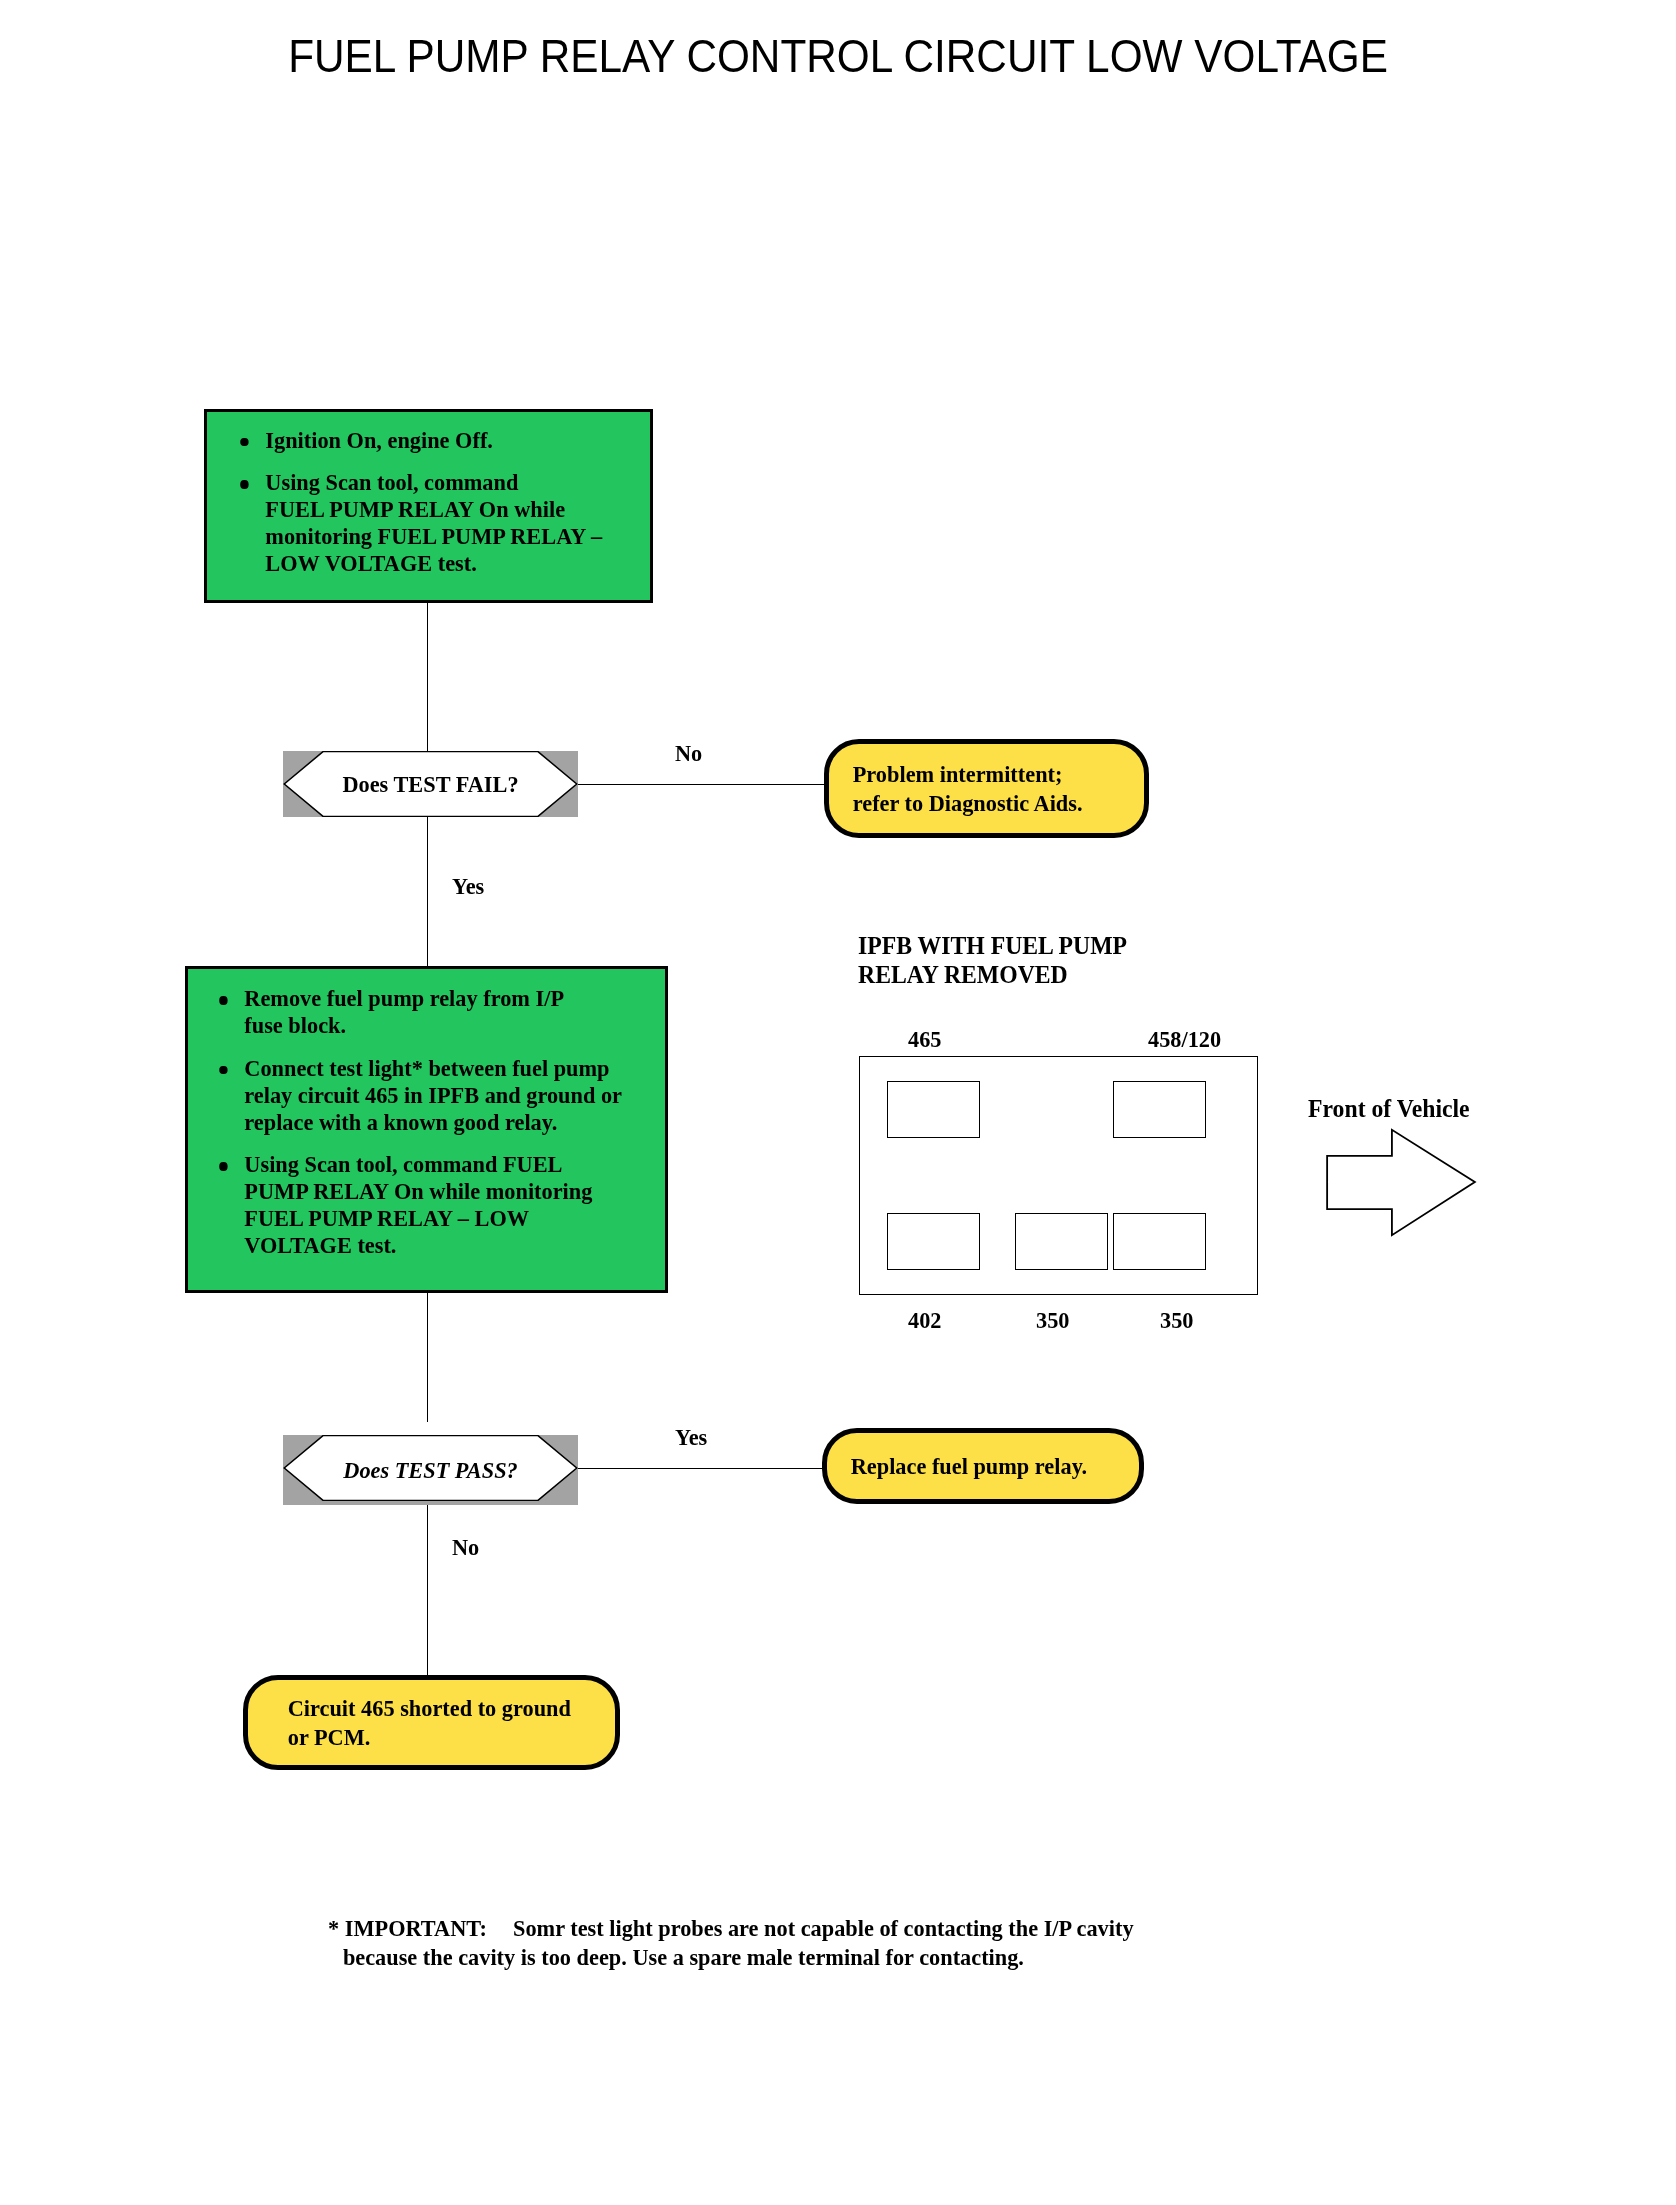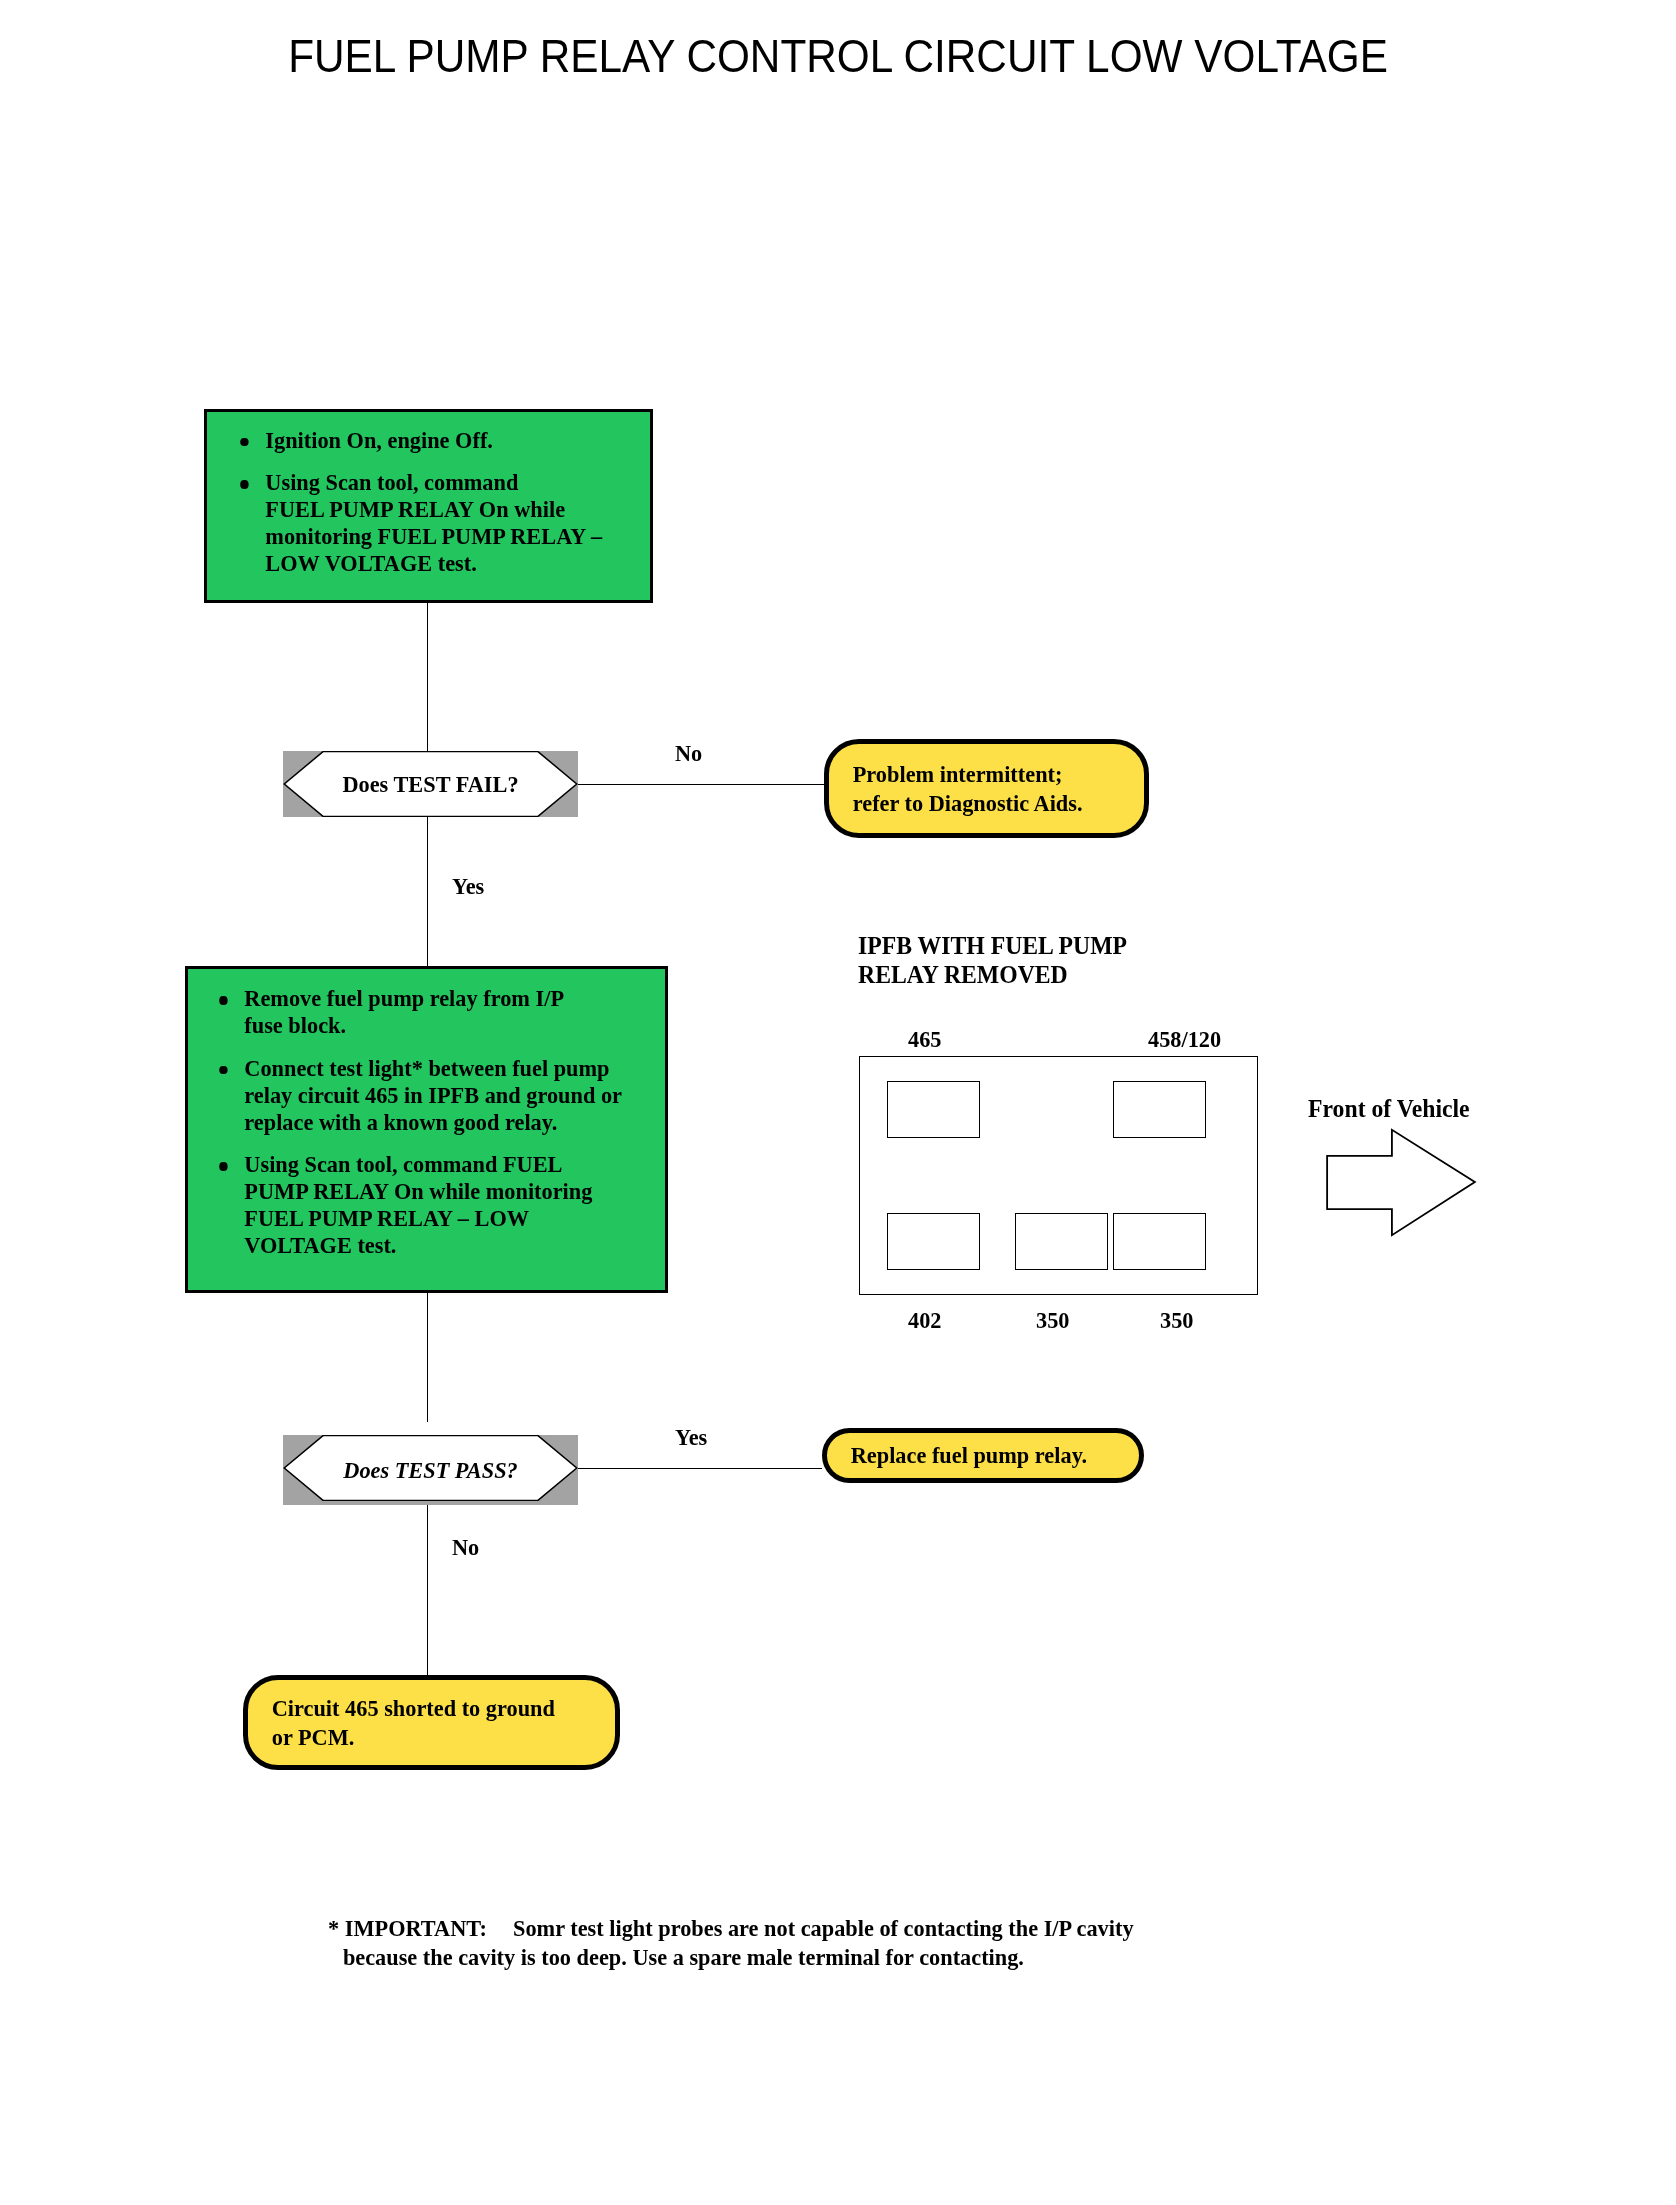--- a/index.html
+++ b/index.html
@@ -273,25 +273,25 @@
 
   <div class="decision" style="left:283px; top:1435px; width:295px; height:70px;font-style:italic;">
     <svg width="295" height="66" viewBox="0 0 485 109">
       <polygon points="65,1 420,1 484,54.5 420,108 65,108 1,54.5" fill="#ffffff" stroke="#000000" stroke-width="2.5"></polygon>
     </svg>
     <div class="dec-label">Does TEST PASS?</div>
   </div>
   <div class="branch-label" style="left:675px; top:1424px;">Yes</div>
   <div class="branch-label" style="left:452px; top:1534px;">No</div>
 
-  <div class="terminator" style="left:822px; top:1428px; width:322px; height:55px;">
+  <div class="terminator" style="left:822px; top:1428px; width:322px; height:76px;">
     <div class="term-text">Replace fuel pump relay.</div>
   </div>
 
-  <div class="terminator" style="left:243px; top:1675px; width:377px; height:95px;">
+  <div class="terminator" style="left:243px; top:1675px; width:377px; height:95px;padding-left:16px;">
     <div class="term-text">Circuit 465 shorted to ground
 or PCM.</div>
   </div>
 
   <div class="footnote" style="left:328px; top:1914px;">
     <span>* IMPORTANT:</span><span class="fn-gap"></span><span>Somr test light probes are not capable of contacting the I/P cavity</span><br>
     <span style="display:inline-block; width:16px;"></span><span>because the cavity is too deep. Use a spare male terminal for contacting.</span>
   </div>
 
 </div>

